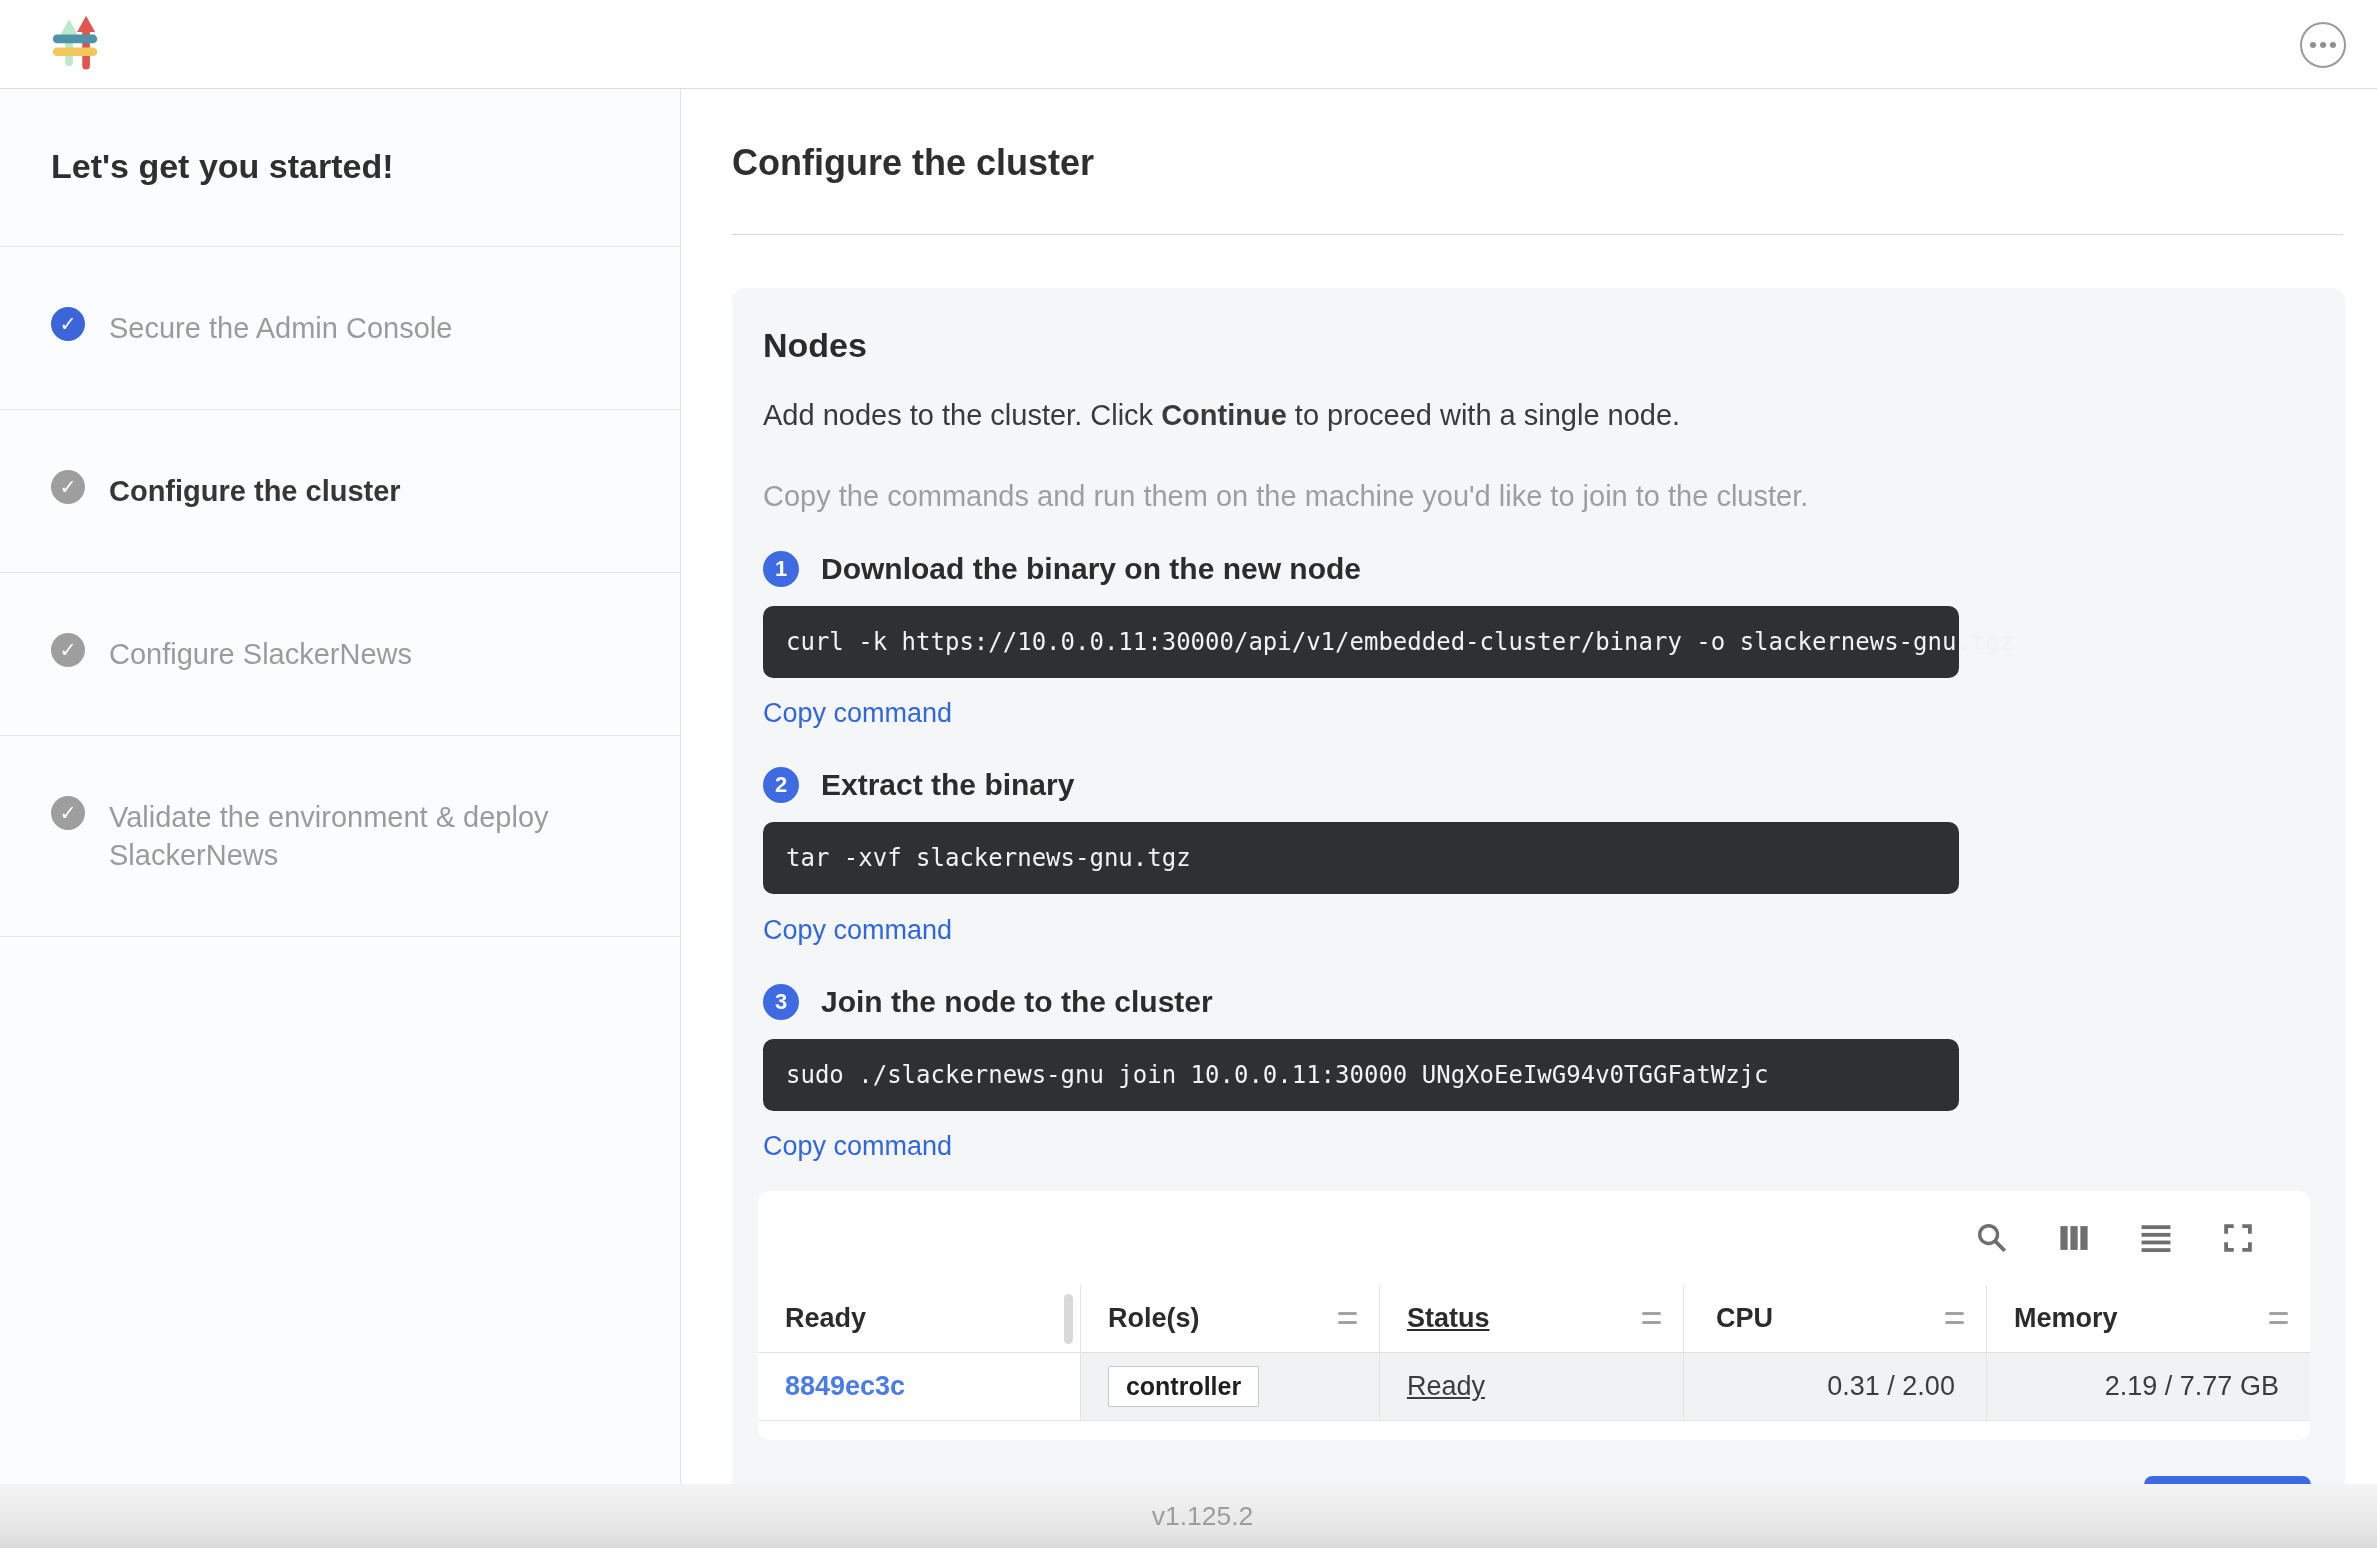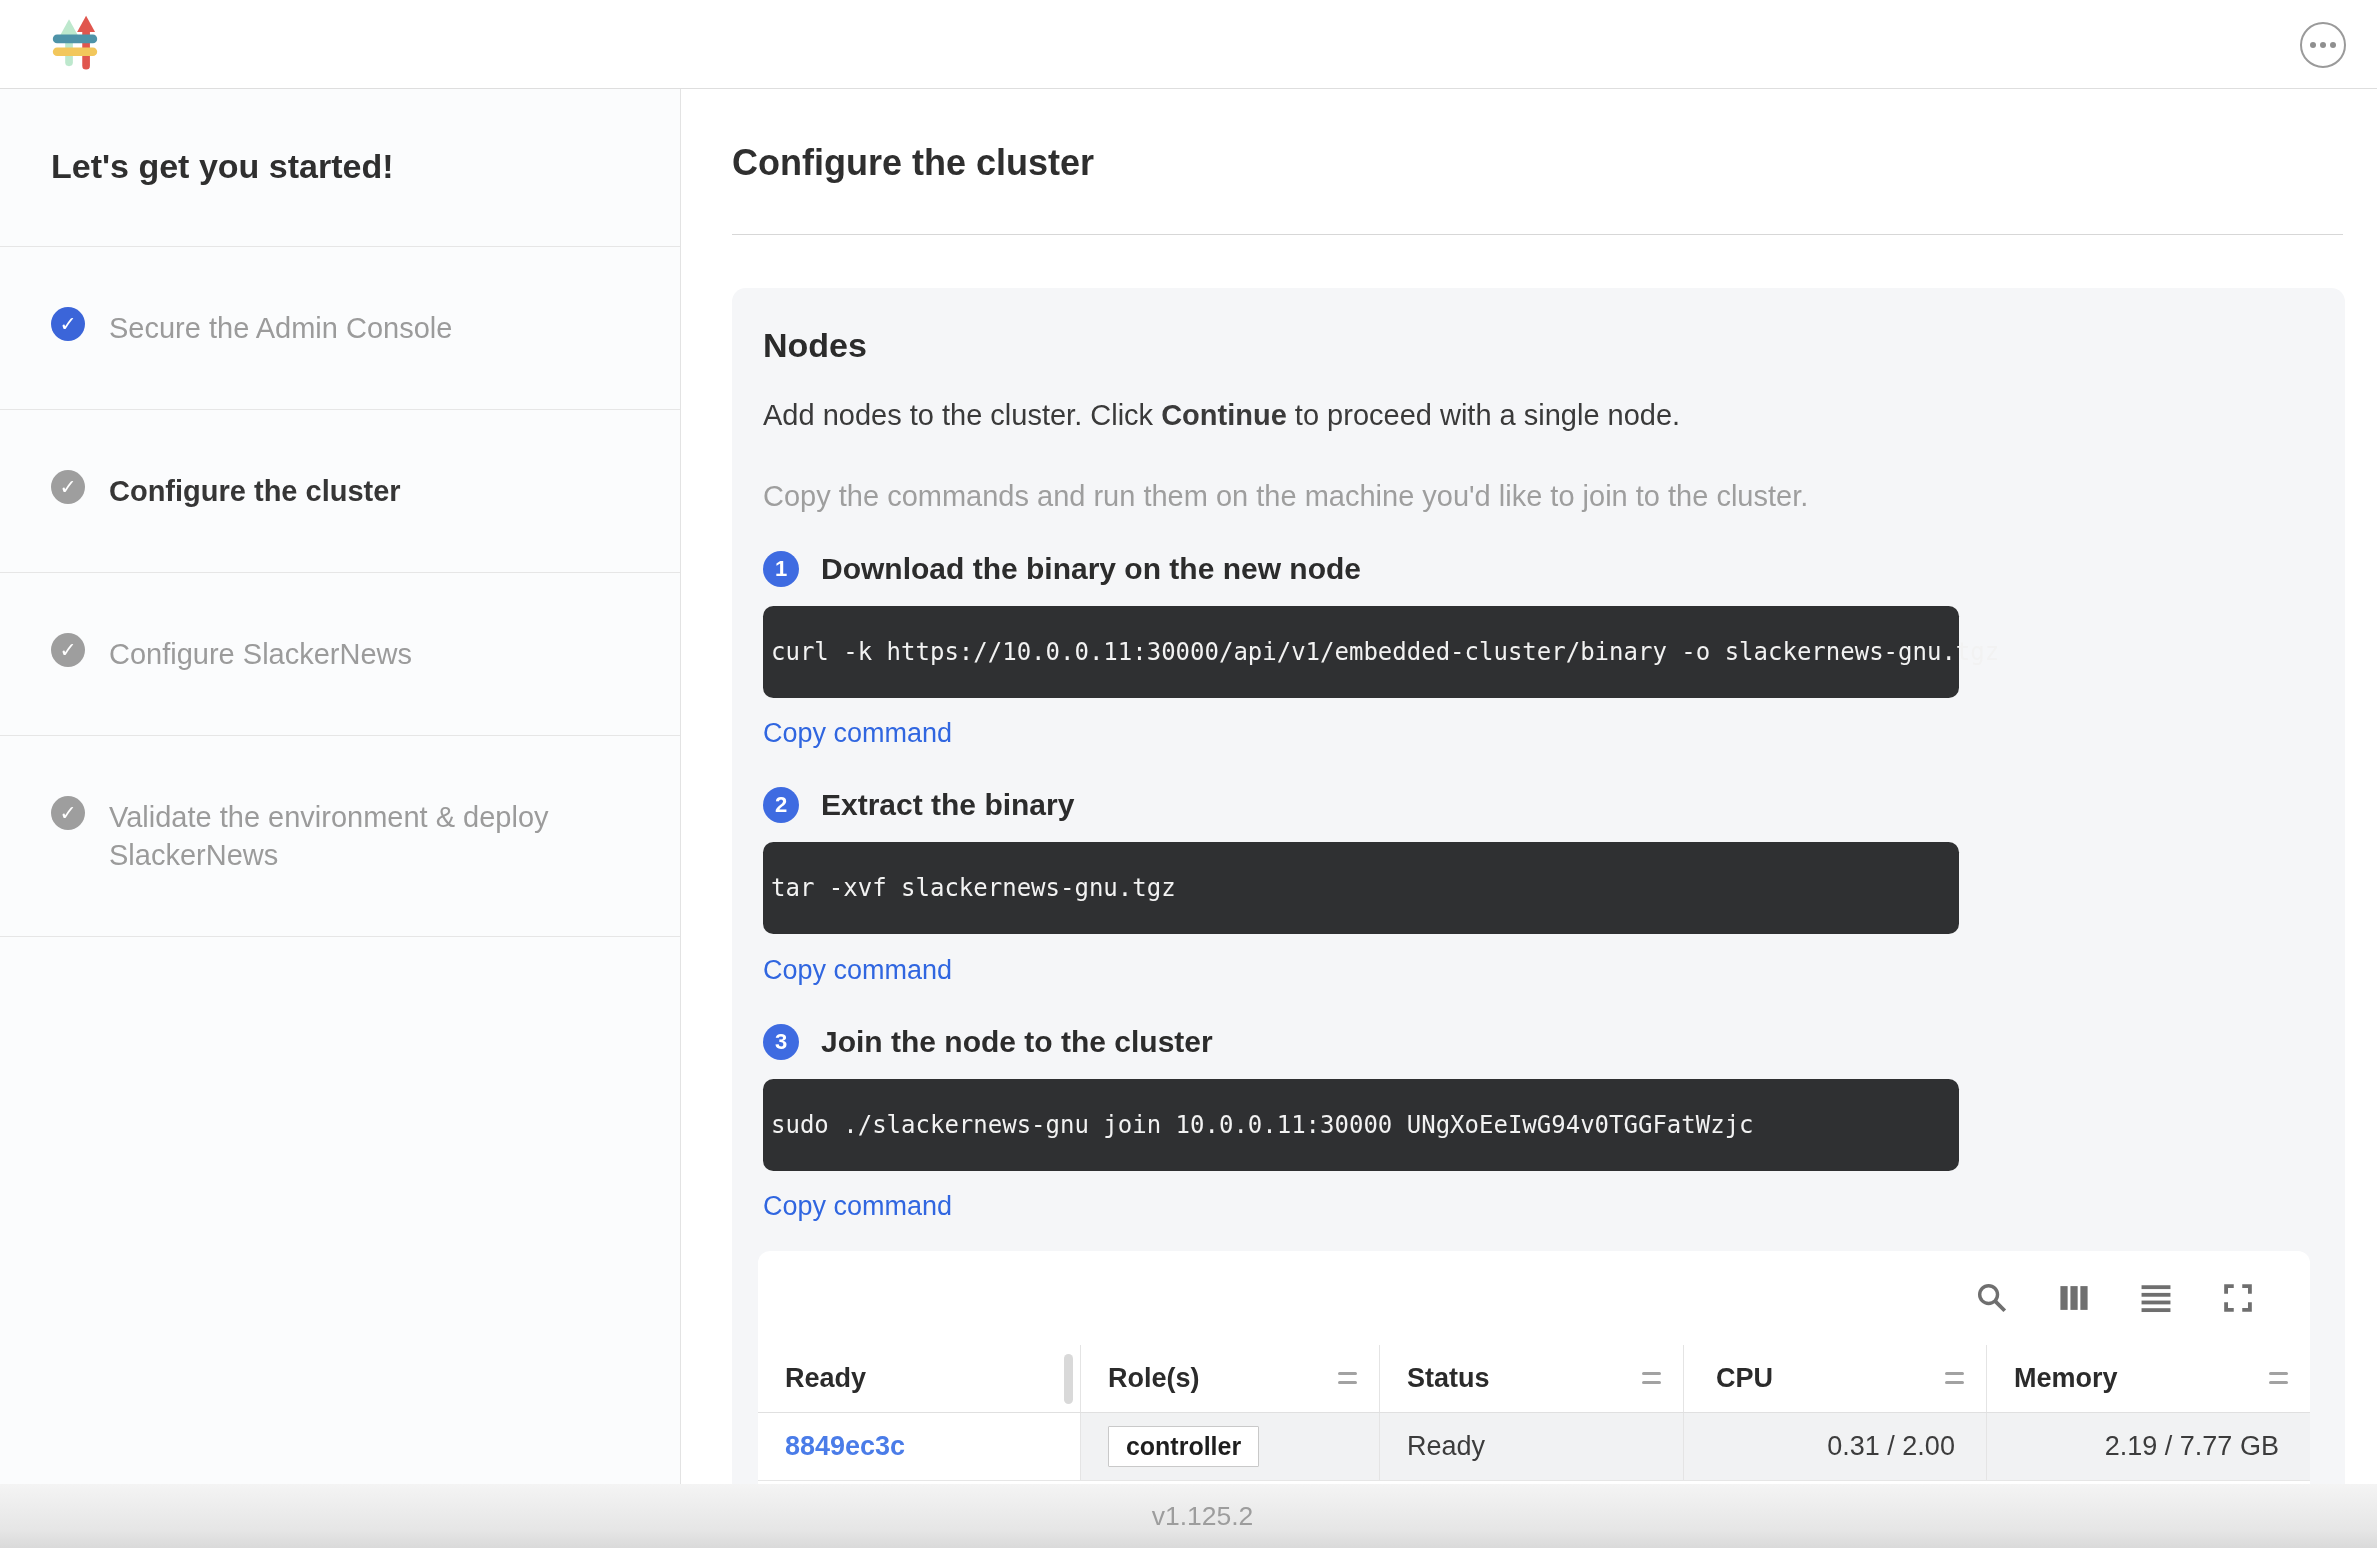--- a/index.html
+++ b/index.html
@@ -69,22 +69,22 @@
   .hint { font-size:29px; color:#9e9e9e; margin-top:48px; }
   .step { margin-top:38px; }
   .step-head { display:flex; align-items:center; gap:22px; }
   .step-num {
     width:36px; height:36px; border-radius:50%; background:#3e6be1;
     color:#fff; font-size:22px; font-weight:bold;
     display:flex; align-items:center; justify-content:center;
   }
   .step-title { font-size:30px; font-weight:bold; color:#2c2c2c; }
   .code {
-    margin-top:19px; width:1196px; height:92px; background:#2f3032;
-    border-radius:10.3px; display:flex; align-items:center; padding:0 8px;
+    margin-top:19px; width:1196px; height:72px; background:#2f3032;
+    border-radius:10.3px; display:flex; align-items:center; padding:0 23px;
     font-family:"DejaVu Sans Mono","Liberation Mono",monospace;
     font-size:24px; color:#f2f2f2; white-space:nowrap;
   }
   .copy-link {
     display:inline-block; margin-top:20.5px; font-size:27px;
     color:#3066e0; text-decoration:none; cursor:pointer;
   }
   
   .grid {
     margin-top:29px; margin-left:-5.1px; width:1552px; background:#fff;
@@ -94,21 +94,21 @@
     height:94px; display:flex; align-items:center; justify-content:flex-end;
     gap:48px; padding-right:55px;
   }
   .tool-icon { width:34px; height:34px; cursor:pointer; display:block; }
   .grid-row { display:flex; }
   .gh { border-bottom:1.7px solid #e0e0e0; }
   .cell {
     height:67px; display:flex; align-items:center; padding-left:27px;
     font-size:27px; position:relative;
   }
-  .c0 { width:322px; } .c1 { width:299px; } .c2 { width:304px; }
+  .c0 { width:322px; } .c1 { width:299px; } .c2 { width:304px;text-decoration:underline; }
   .c3 { width:303px;padding-left:32px; } .c4 { width:324px; }
   .gh .cell { font-weight:bold; color:#2b2b2b; cursor:pointer; }
   .gh .cell + .cell, .gd .cell + .cell { border-left:1.7px solid #e4e4e4; }
   .pill-sep {
     position:absolute; right:6.8px; top:8.5px; width:9.4px; height:50px;
     background:#d9d9d9; border-radius:5.1px;
   }
   .col-menu { position:absolute; right:22px; top:26.5px; width:19px; cursor:pointer; }
   .col-menu i { display:block; height:3.4px; background:#a2a2a2; margin-bottom:6px; border-radius:1.7px; }
   .gd { border-bottom:1.7px solid #e6e6e6; color:#3c3c3c; }

